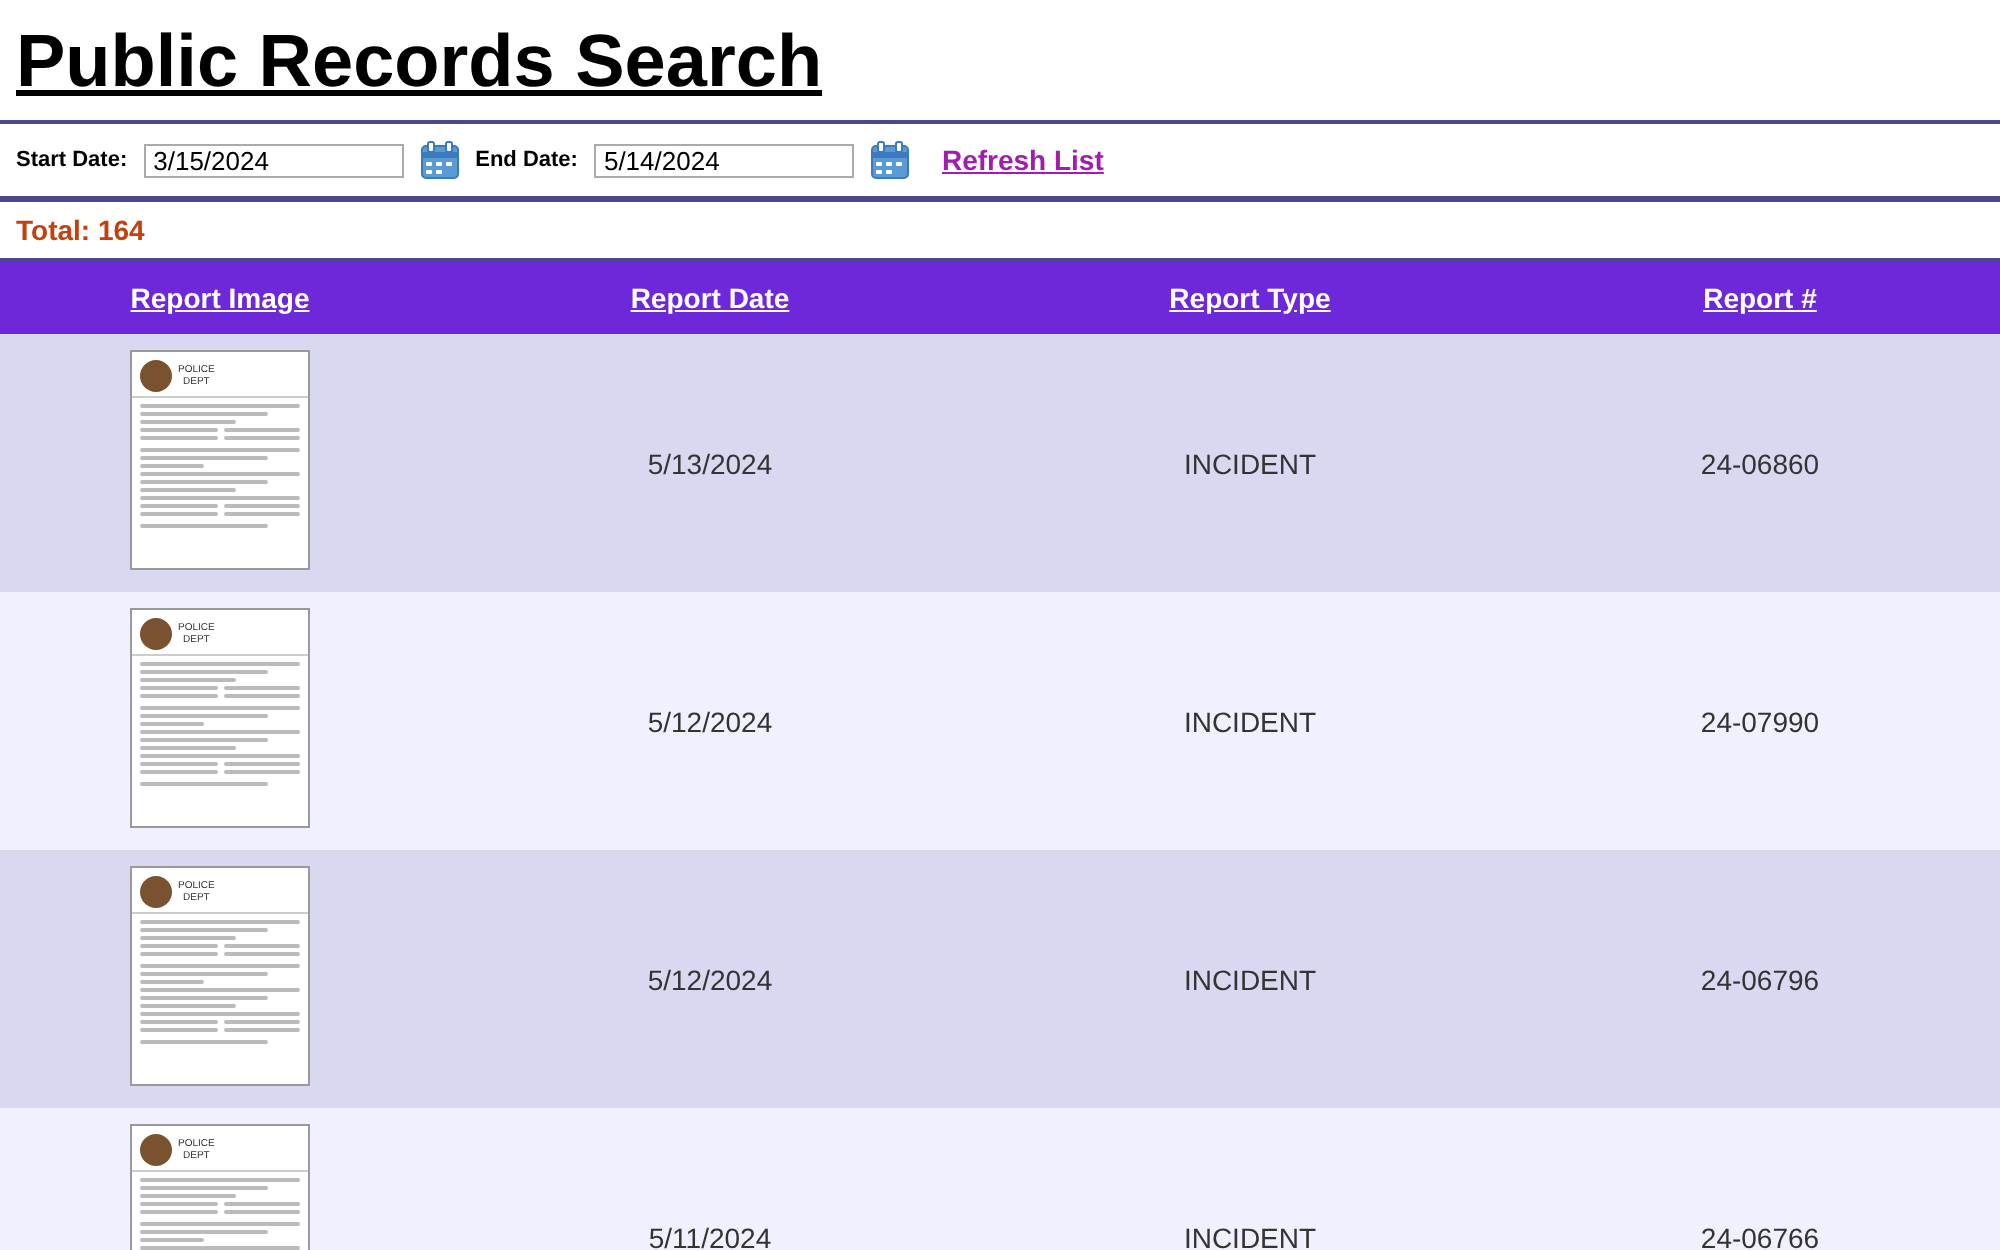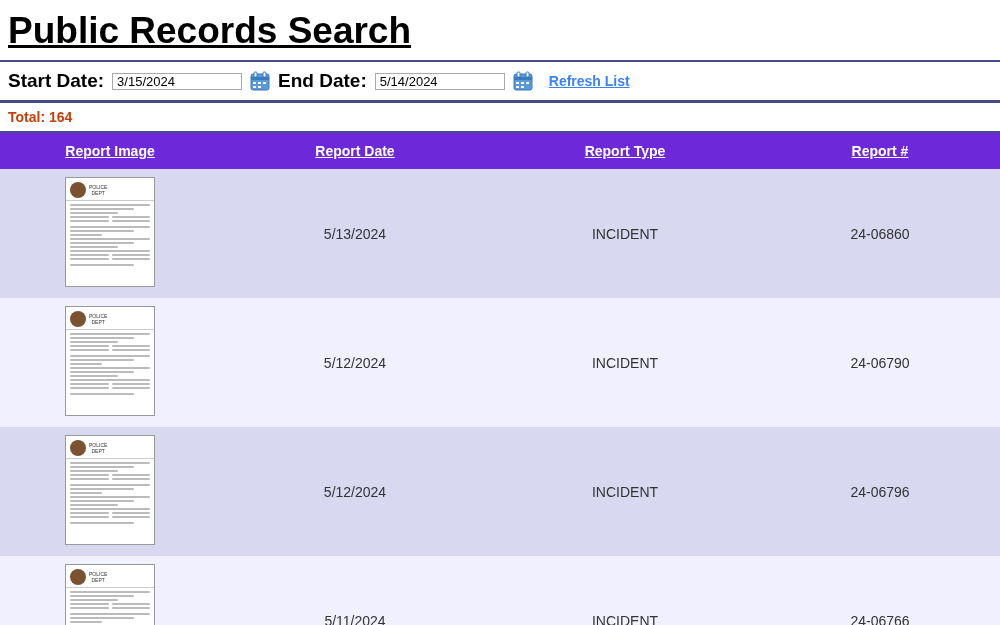--- a/index.html
+++ b/index.html
@@ -28,40 +28,40 @@
     #filter-bar {
       display: flex;
       align-items: center;
       padding: 8px 8px;
       gap: 8px;
       border-bottom: 3px solid #4a4a8a;
     }
 
     .filter-label {
       font-weight: bold;
-      font-size: 19px;
+      font-size: 11px;
       color: #000;
     }
 
     .date-input {
       border: 1px solid #aaa;
       padding: 0 4px;
       font-size: 13px;
       width: 130px;
     }
 
     .calendar-icon {
       width: 20px;
       height: 20px;
       cursor: pointer;
       display: inline-block;
     }
 
     .refresh-link {
-      color: #3b82f6;
+      color: #a21caf;
       font-weight: bold;
       text-decoration: underline;
       cursor: pointer;
       font-size: 14px;
       margin-left: 8px;
     }
 
     #total-bar {
       padding: 6px 8px;
       font-weight: bold;
@@ -349,21 +349,21 @@
                     <div class="doc-line"></div>
                   </div>
             </div>
             <div class="doc-line medium"></div>
           </div>
         </div>
       </div>
     </td>
         <td class="date-cell col-date">5/12/2024</td>
         <td class="type-cell col-type">INCIDENT</td>
-        <td class="report-num-cell col-num">24-06790</td>
+        <td class="report-num-cell col-num">24-07990</td>
       </tr>
       <tr>
         <td class="report-image-cell col-image">
       <div class="report-thumbnail">
         <div class="report-thumbnail-inner">
           <div class="doc-header">
             <div class="doc-badge"></div>
             <div class="doc-header-text">POLICE<br>DEPT</div>
           </div>
           <div class="doc-lines">

